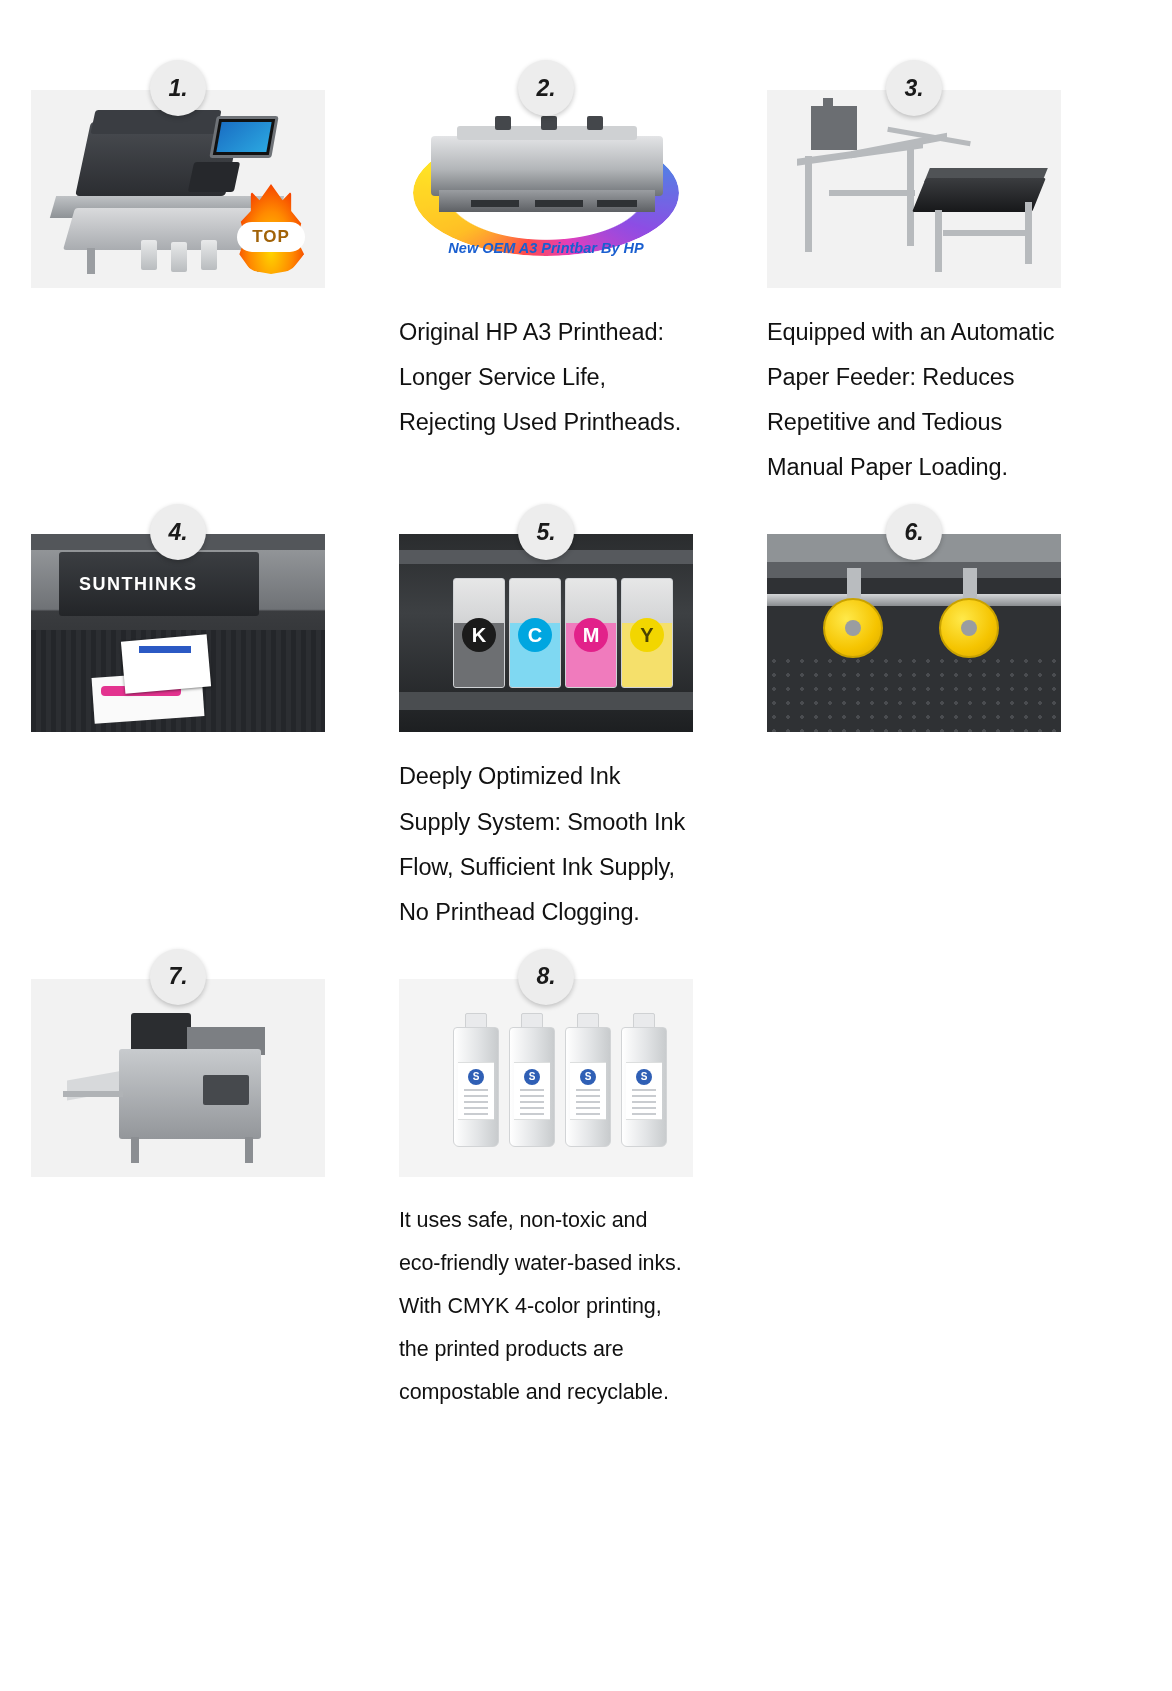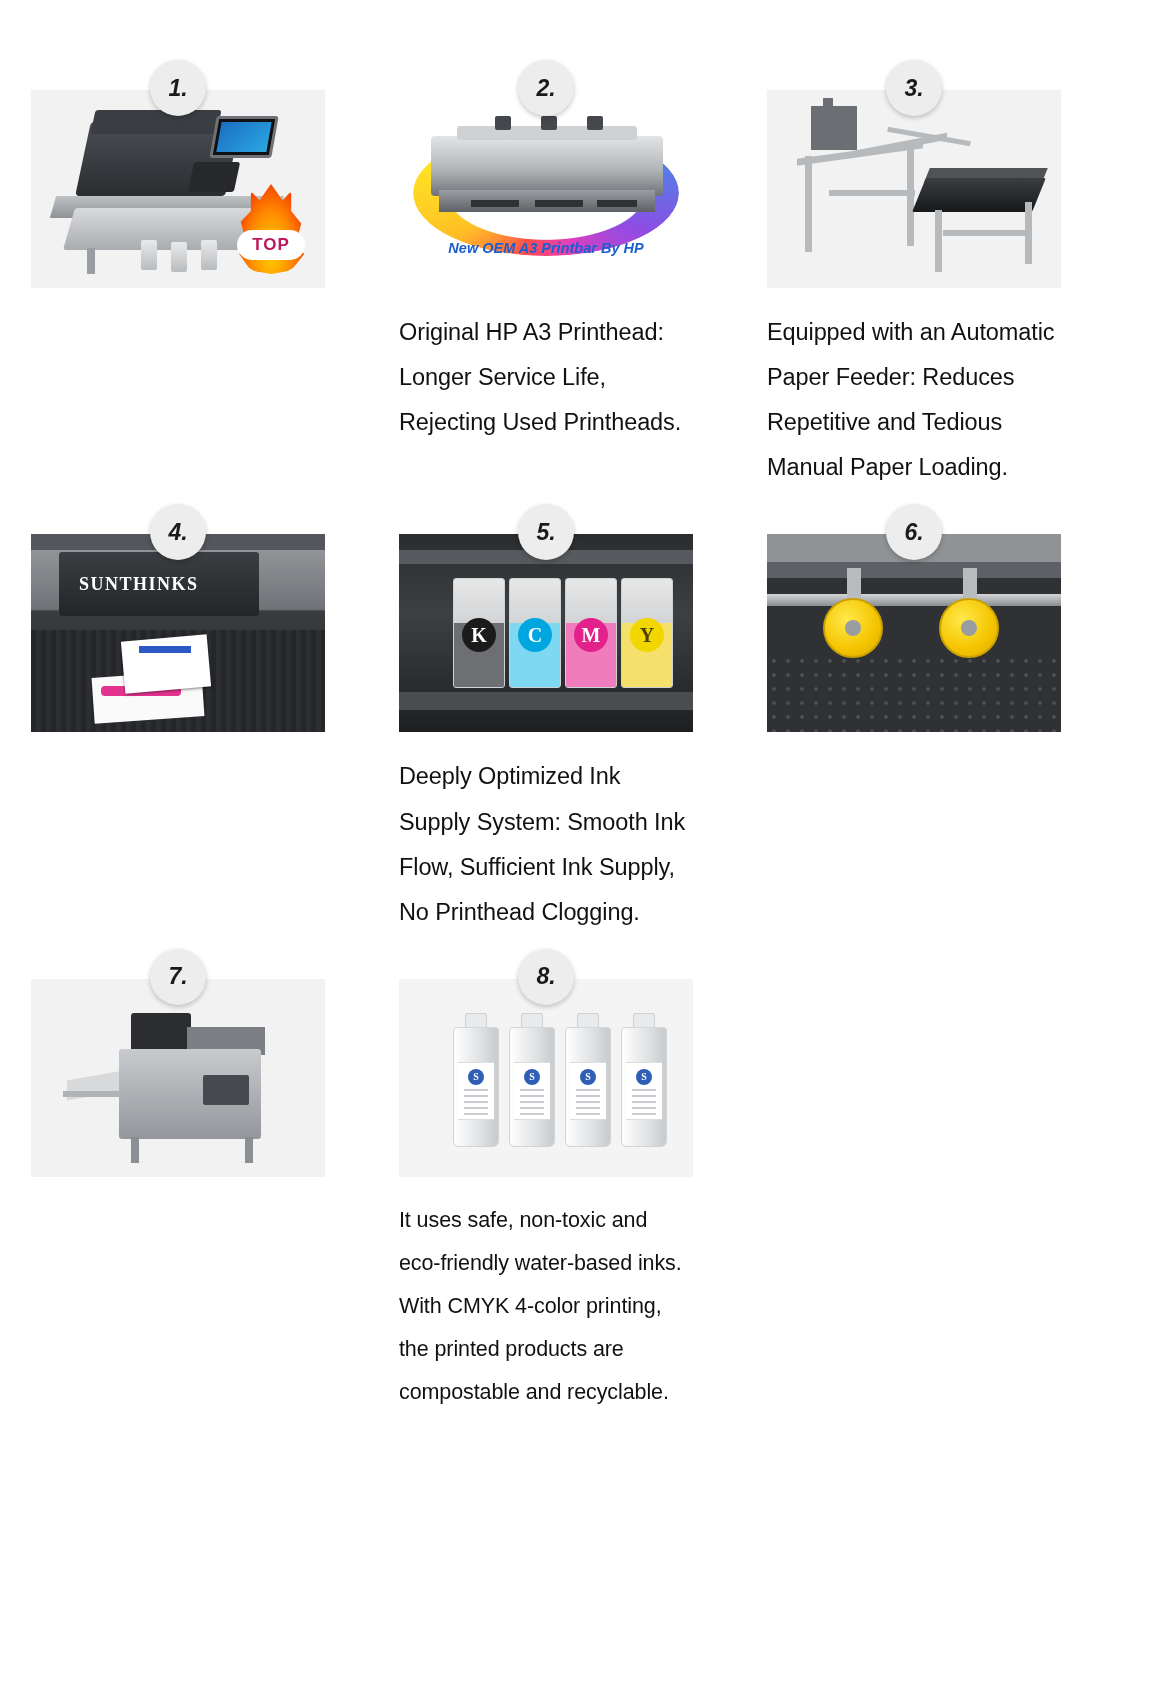--- a/index.html
+++ b/index.html
@@ -66,21 +66,21 @@
     line-height: 1.92;
     color: #111;
     letter-spacing: -0.1px;
   }
   .caption.small {
     font-size: 21.5px;
     line-height: 2.0;
   }
 
   
-  .art { position: absolute; inset: 0; font-family: Liberation Serif, serif; }
+  .art { position: absolute; inset: 0; }
 
   
   .p1-base { position:absolute; left:38px; top:118px; width:210px; height:42px; background:linear-gradient(180deg,#d9dadc,#a9acb0); border-radius:3px; transform: skewX(-16deg);}
   .p1-bed { position:absolute; left:22px; top:106px; width:228px; height:22px; background:linear-gradient(180deg,#bfc2c5,#8e9296); transform: skewX(-16deg);}
   .p1-body { position:absolute; left:52px; top:32px; width:150px; height:74px; background:linear-gradient(180deg,#4a4d52,#2b2d31); border-radius:4px; transform: skewX(-12deg);}
   .p1-body2 { position:absolute; left:62px; top:20px; width:126px; height:24px; background:#3a3d42; transform: skewX(-12deg); border-radius:3px;}
   .p1-screen { position:absolute; left:182px; top:26px; width:62px; height:42px; background:#111; border-radius:3px; transform: skewX(-10deg); border:3px solid #6f7378;}
   .p1-screen-i { position:absolute; inset:3px; background:linear-gradient(135deg,#1a6fc4,#2ba7e0); }
   .p1-panel { position:absolute; left:160px; top:72px; width:46px; height:30px; background:#26282c; border-radius:3px; transform: skewX(-12deg);}
   .p1-leg { position:absolute; background:#9a9da1; }
@@ -88,24 +88,24 @@
   .flame {
     position:absolute; right:10px; bottom:8px; width:88px; height:96px;
   }
   .flame-shape {
     position:absolute; left:8px; top:0; width:72px; height:90px;
     background: radial-gradient(ellipse at 50% 75%, #ffd400 0%, #ff8a00 42%, #f43b00 75%, #e01f00 100%);
     border-radius: 50% 50% 45% 45% / 62% 62% 38% 38%;
     clip-path: polygon(50% 0%, 66% 18%, 78% 8%, 78% 30%, 92% 44%, 86% 62%, 96% 78%, 78% 96%, 50% 100%, 22% 96%, 6% 78%, 14% 60%, 8% 42%, 22% 30%, 22% 8%, 34% 18%);
   }
   .flame-label {
-    position:absolute; left:10px; top:46px; width:68px; height:30px;
+    position:absolute; left:10px; top:38px; width:68px; height:30px;
     background:#fff; border-radius:15px;
     display:flex; align-items:center; justify-content:center;
-    color:#be185d; font-weight:bold; font-size:17px; letter-spacing:1px;
+    color:#a16207; font-weight:bold; font-size:17px; letter-spacing:1px;
   }
 
   
   .p2-bg { position:absolute; inset:0; background:#fff; }
   .p2-rainbow {
     position:absolute; left:14px; top:40px; width:266px; height:126px;
     background: conic-gradient(from 200deg, #ff2d2d, #ffb300, #ffe600, #55d400, #00c6b8, #1d7fe0, #7a2ee0, #e01db0, #ff2d2d);
     border-radius:50%;
     -webkit-mask: radial-gradient(ellipse at center, transparent 52%, #000 53%, #000 72%, transparent 73%);
     mask: radial-gradient(ellipse at center, transparent 52%, #000 53%, #000 72%, transparent 73%);

